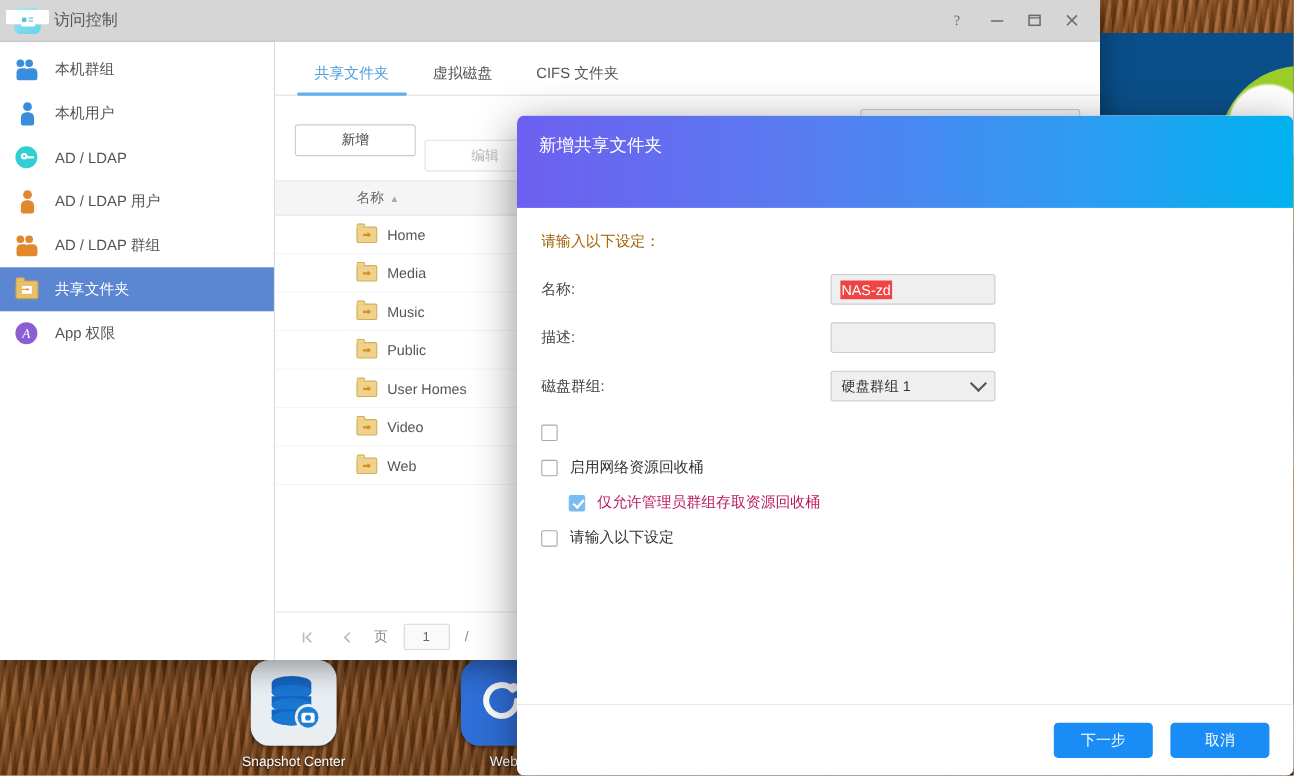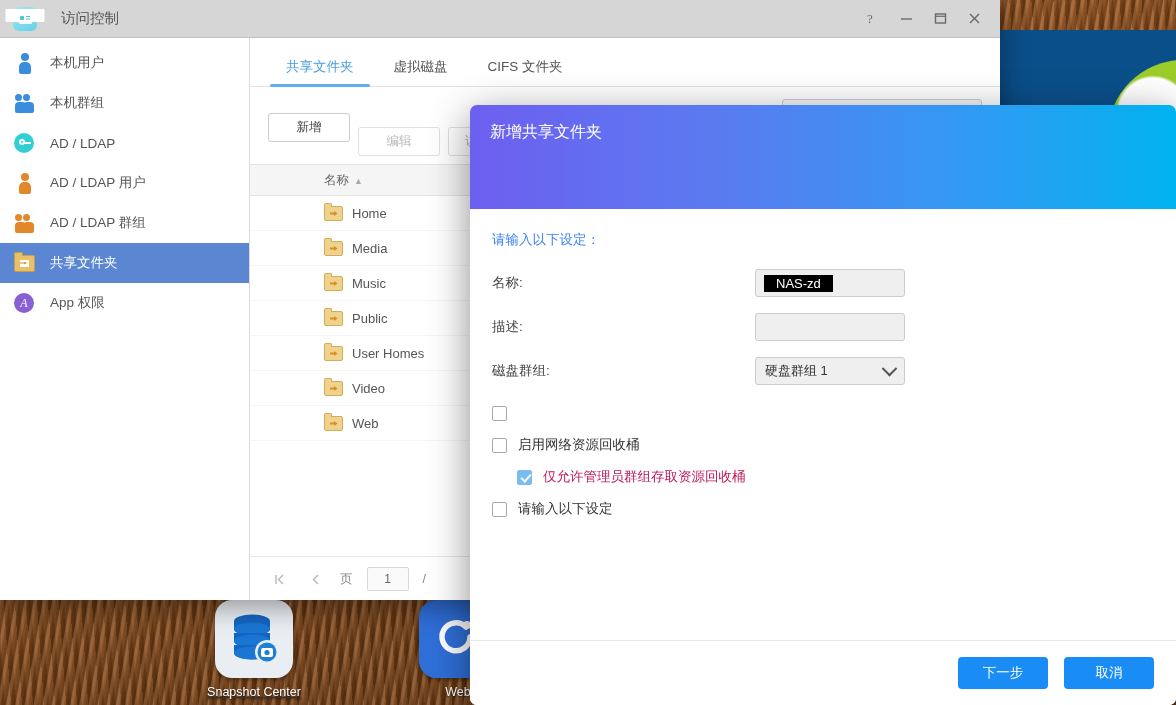--- a/index.html
+++ b/index.html
@@ -37,21 +37,21 @@
   #titlebar{height:37px;background:#d6d6d6;border-bottom:1px solid #c0c0c0;
     display:flex;align-items:center;position:relative;}
   #app-icon{width:24px;height:24px;margin-left:13px;border-radius:6px;
     background:linear-gradient(150deg,#a6e8f2,#63d2e8);position:relative;
     display:flex;align-items:center;justify-content:center;}
   #app-icon .card{width:13px;height:10px;background:#fff;border-radius:1.5px;position:relative;}
   #app-icon .card:before{content:"";position:absolute;left:1.5px;top:2px;width:4px;height:4px;background:#4fc3d9;border-radius:1px;}
   #app-icon .card:after{content:"";position:absolute;left:7px;top:2.5px;width:4.5px;height:1.3px;background:#4fc3d9;
     box-shadow:0 2.6px 0 #4fc3d9;}
   #app-icon .tab{position:absolute;top:2px;left:50%;transform:translateX(-50%);width:7px;height:3px;background:#fff;border-radius:1px;}
-  #win-title{margin-left:24px;font-size:14.5px;color:#555;}
+  #win-title{margin-left:12px;font-size:14.5px;color:#555;}
   #win-controls{position:absolute;right:10px;top:0;height:37px;display:flex;align-items:center;gap:2px;}
   .wbtn{width:32px;height:30px;display:flex;align-items:center;justify-content:center;
     color:#6a6a6a;font-size:15px;cursor:default;}
   .wbtn svg{display:block;}
 
   #body-row{display:flex;height:563px;}
   #sidebar{width:250px;border-right:1px solid #dcdcdc;background:#fff;padding-top:5px;box-sizing:border-box;}
   .side-item{height:40px;display:flex;align-items:center;padding-left:14px;box-sizing:border-box;cursor:default;}
   .side-item .si-label{margin-left:14px;font-size:13.5px;color:#555;}
   .side-item.active{background:#5b86d1;}
@@ -78,21 +78,21 @@
      clip-path:polygon(0 33%,60% 33%,60% 0,100% 50%,60% 100%,60% 66%,0 66%);}
   .ic-app{width:20px;height:20px;border-radius:50%;background:#8b5fd4;margin-top:1px;
     display:flex;align-items:center;justify-content:center;color:#fff;font-size:12px;font-style:italic;font-family:"Liberation Serif",serif;}
 
   #content{flex:1;background:#fff;position:relative;}
   #tabs{display:flex;gap:8px;padding:0 20px;border-bottom:1px solid #e2e2e2;height:48px;align-items:flex-end;}
   .tab{padding:0 16px 10px 16px;font-size:13.5px;color:#555;cursor:default;position:relative;}
   .tab.active{color:#4a9fe0;}
   .tab.active:after{content:"";position:absolute;left:0;right:0;bottom:-1px;height:3px;background:#64b0ea;border-radius:2px;}
   #toolbar{display:flex;align-items:center;padding:12px 18px 8px 18px;gap:8px;position:relative;}
-  .tbtn{height:27px;min-width:48px;padding:0 16px;border:1px solid #ccc;border-radius:3px;background:#fff;
+  .tbtn{height:27px;min-width:48px;padding:0 30px;border:1px solid #ccc;border-radius:3px;background:#fff;
     font-size:12.5px;color:#444;display:flex;align-items:center;justify-content:center;cursor:default;}
   .tbtn.disabled{color:#b8b8b8;border-color:#e0e0e0;margin-top:28px;}
   #search-box{position:absolute;right:18px;top:12px;width:200px;height:27px;border:1px solid #ccc;border-radius:3px;
     background:#f7f7f7;display:flex;align-items:center;padding-left:9px;box-sizing:border-box;}
   #search-box .mag{width:12px;height:12px;border:1.6px solid #555;border-radius:50%;position:relative;}
   #search-box .mag:after{content:"";position:absolute;right:-4px;bottom:-3px;width:5px;height:1.6px;background:#555;transform:rotate(45deg);}
 
   table#shares{width:100%;border-collapse:collapse;table-layout:fixed;}
   #shares th{background:#f5f5f5;border-top:1px solid #e4e4e4;border-bottom:1px solid #e4e4e4;
     text-align:left;font-weight:normal;font-size:12.5px;color:#666;height:30px;padding:0 10px;}
@@ -107,30 +107,30 @@
      clip-path:polygon(0 30%,58% 30%,58% 0,100% 50%,58% 100%,58% 70%,0 70%);}
   #pager{position:absolute;left:0;right:0;bottom:0;height:44px;border-top:1px solid #e6e6e6;
      display:flex;align-items:center;padding-left:18px;gap:14px;font-size:12.5px;color:#888;}
   .pg{width:22px;height:22px;display:flex;align-items:center;justify-content:center;color:#bbb;cursor:default;}
   #page-input{width:40px;height:22px;border:1px solid #d8d8d8;border-radius:2px;background:#fafafa;
      text-align:center;font-size:12px;color:#666;display:flex;align-items:center;justify-content:center;}
 
   
   #dialog{position:absolute;left:470px;top:105px;width:706px;height:600px;background:#fff;
      border-radius:7px;box-shadow:0 10px 40px rgba(0,0,0,.45);overflow:hidden;}
-  #dlg-header{height:104px;background:linear-gradient(90deg,#6d5ff0 0%,#5a7bf0 35%,#2f9bf2 72%,#00b2f0 100%);
+  #dlg-header{height:84px;background:linear-gradient(90deg,#6d5ff0 0%,#5a7bf0 35%,#2f9bf2 72%,#00b2f0 100%);
      display:flex;align-items:flex-start;}
   #dlg-title{color:#fff;font-size:16px;margin:17px 0 0 20px;}
   #dlg-body{padding:22px 0 0 0;position:relative;height:472px;box-sizing:border-box;}
-  #dlg-intro{margin:0 0 16px 22px;font-size:13.5px;color:#3b82f6;}
+  #dlg-intro{margin:0 0 16px 22px;font-size:13.5px;color:#a16207;}
   .frow{display:flex;align-items:center;height:36px;margin-bottom:8px;padding-left:22px;}
   .flabel{width:263px;font-size:13.5px;color:#444;}
   .finput{width:150px;height:28px;border:1px solid #ccc;border-radius:3px;background:#efefef;
      display:flex;align-items:center;padding:0 8px;box-sizing:border-box;font-size:13px;color:#333;}
-  .finput .sel{background:#000000;color:#fff;padding:1px 12px;}
+  .finput .sel{background:#ef4444;color:#fff;padding:1px 1px;}
   .fselect{width:150px;height:28px;border:1px solid #ccc;border-radius:3px;background:#efefef;
      display:flex;align-items:center;justify-content:space-between;padding:0 9px;box-sizing:border-box;font-size:13px;color:#333;}
   .chev{width:9px;height:9px;border-right:2px solid #555;border-bottom:2px solid #555;transform:rotate(45deg) translate(-2px,-2px);}
   .crow{display:flex;align-items:center;height:32px;padding-left:22px;}
   .crow.indent{padding-left:47px;}
   .cbox{width:15px;height:15px;border:1px solid #a9a9a9;border-radius:2px;background:#fff;box-sizing:border-box;flex:0 0 15px;}
   .cbox.checked{background:#79bdf0;border-color:#79bdf0;position:relative;}
   .cbox.checked:after{content:"";position:absolute;left:4.5px;top:1.5px;width:4px;height:8px;
      border-right:2px solid #fff;border-bottom:2px solid #fff;transform:rotate(42deg);}
   .clabel{margin-left:11px;font-size:13.5px;color:#333;}
@@ -142,21 +142,21 @@
 </style>
 </head>
 <body>
 
 <div id="desktop"></div>
 <div id="bg-blue-panel"></div>
 <div id="bg-green-logo"></div>
 <div id="bg-teal"></div>
 <div id="bg-orange-sliver"></div>
 
-<div class="dicon" id="ic-snapshot" style="left:194px;top:600px;text-decoration:underline;">
+<div class="dicon" id="ic-snapshot" style="left:207px;top:600px;">
   <div class="glyph">
     <svg width="56" height="56" viewBox="0 0 56 56">
       <ellipse cx="26" cy="10" rx="18" ry="6.5" fill="#1565c0"></ellipse>
       <path d="M8 10v8c0 3.6 8 6.5 18 6.5s18-2.9 18-6.5v-8" fill="#1565c0"></path>
       <ellipse cx="26" cy="18" rx="18" ry="6.5" fill="#1976d2"></ellipse>
       <path d="M8 22v8c0 3.6 8 6.5 18 6.5s18-2.9 18-6.5v-8" fill="#1565c0"></path>
       <ellipse cx="26" cy="30" rx="18" ry="6.5" fill="#1976d2"></ellipse>
       <path d="M8 34v8c0 3.6 8 6.5 18 6.5s18-2.9 18-6.5v-8" fill="#1565c0"></path>
       <ellipse cx="26" cy="42" rx="18" ry="6.5" fill="#1976d2"></ellipse>
       <circle cx="41" cy="41" r="12" fill="#e9eef3"></circle>
@@ -209,40 +209,40 @@
             <line x1="11" y1="2" x2="2" y2="11" stroke="#6a6a6a" stroke-width="1.4"></line>
           </svg>
       </div>
     </div>
   </div>
 
   <div id="body-row">
 
     <div id="sidebar">
       <div class="side-item">
-        <div class="si-icon ic-person blue">
-            <div class="head"></div>
-            <div class="body"></div>
-          </div>
-        <div class="si-label">本机用户</div>
-      </div>
-      <div class="side-item">
         <div class="si-icon ic-group blue">
           <div class="p1">
               <div class="head2"></div>
               <div class="body2"></div>
             </div>
           <div class="p2">
               <div class="head2"></div>
               <div class="body2"></div>
             </div>
         </div>
         <div class="si-label">本机群组</div>
       </div>
       <div class="side-item">
+        <div class="si-icon ic-person blue">
+            <div class="head"></div>
+            <div class="body"></div>
+          </div>
+        <div class="si-label">本机用户</div>
+      </div>
+      <div class="side-item">
         <div class="si-icon">
             <div class="ic-key"></div>
           </div>
         <div class="si-label">AD / LDAP</div>
       </div>
       <div class="side-item">
         <div class="si-icon ic-person orange">
             <div class="head"></div>
             <div class="body"></div>
           </div>

